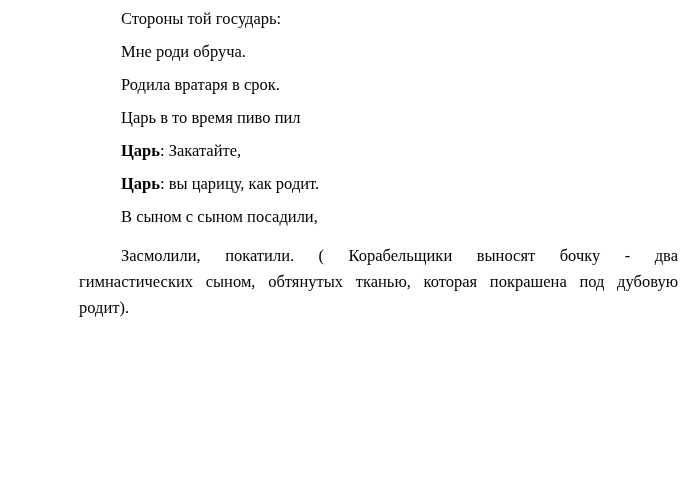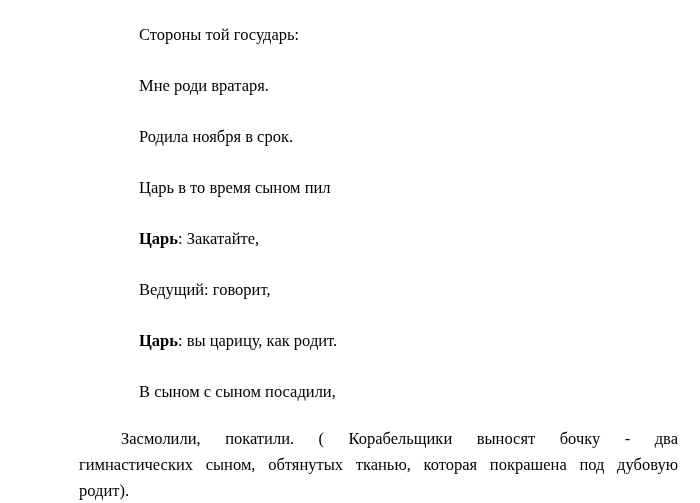--- a/index.html
+++ b/index.html
@@ -13,56 +13,56 @@
     color: #000000;
     font-family: "Liberation Serif", "DejaVu Serif", serif;
     overflow: hidden;
   }
   .doc {
     margin: 2px 0 0 79px;
     width: 599px;
     font-size: 16.5px;
   }
   .line {
-    margin: 18px;
+    margin: 0;
     line-height: 33px;
     text-indent: 42px;
     white-space: nowrap;
   }
   
   .line:nth-child(8) {
     margin-top: 16px;
   }
   .speaker {
     font-weight: bold;
   }
   .closing {
+    margin-top: 10px;
   }
   .closing-line {
     line-height: 26px;
   }
   .closing-line.ind {
     text-indent: 42px;
   }
   .closing-line.just {
     text-align: justify;
     text-align-last: justify;
   }
 </style>
 </head>
 <body>
 
 <main class="doc">
   <section>
       <p class="line">Стороны той государь:</p>
-      <p class="line">Мне роди вратаря.</p>
-      <p class="line">Родила ноября в срок.</p>
-      <p class="line">Царь в то время сыном пил</p>
+      <p class="line">Мне роди обруча.</p>
+      <p class="line">Родила вратаря в срок.</p>
+      <p class="line">Царь в то время пиво пил</p>
       <p class="line"><strong class="speaker">Царь</strong>: Закатайте,</p>
-      <p class="line">Ведущий: говорит,</p>
       <p class="line"><strong class="speaker">Царь</strong>: вы царицу, как родит.</p>
       <p class="line">В сыном с сыном посадили,</p>
     </section>
   <section class="closing">
       <div class="closing-line just ind">Засмолили, покатили. ( Корабельщики выносят бочку - два</div>
       <div class="closing-line just">гимнастических сыном, обтянутых тканью, которая покрашена под дубовую</div>
       <div class="closing-line">родит).</div>
     </section>
 </main>
 

